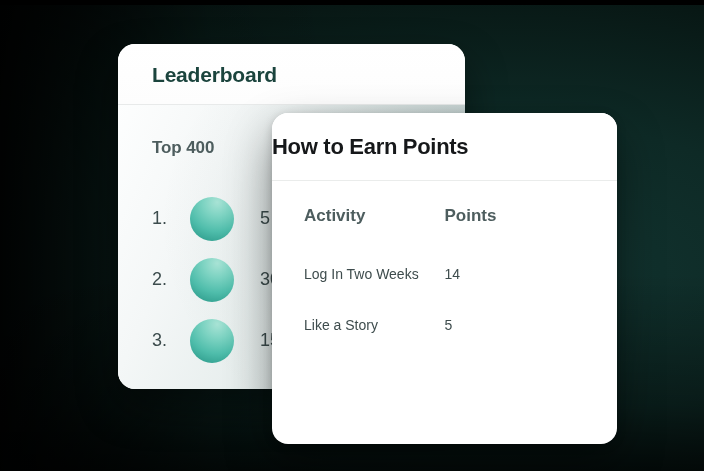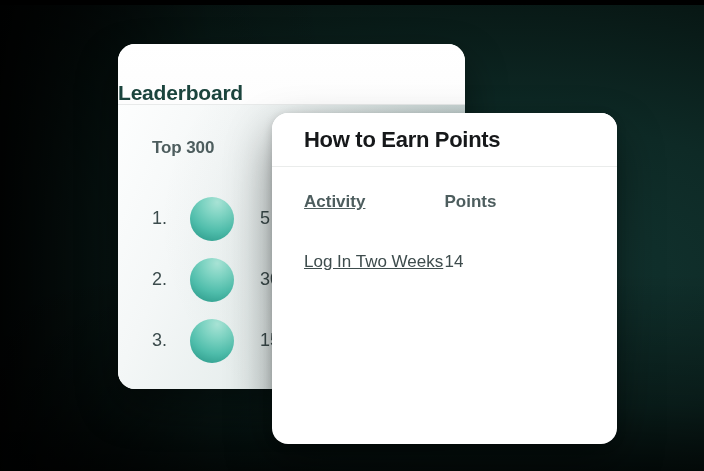--- a/index.html
+++ b/index.html
@@ -53,21 +53,22 @@
     height: 345px;
     border-radius: 17px;
     overflow: hidden;
     background: #ffffff;
     box-shadow: 0 18px 40px rgba(0,0,0,0.45);
   }
   #leaderboard-header {
     height: 61px;
     background: linear-gradient(180deg, #ffffff 0%, #fdfdfd 100%);
     display: flex;
-    align-items: flex-end;
+    align-items: center;
+    padding-left: 34px;
     position: relative;
   }
   #leaderboard-header::after {
     content: "";
     position: absolute;
     left: 0; right: 0; bottom: 0;
     height: 1px;
     background: #e8eaea;
   }
   #leaderboard-title {
@@ -138,24 +139,23 @@
     left: 272px;
     top: 113px;
     width: 345px;
     height: 331px;
     border-radius: 16px;
     overflow: hidden;
     background: #ffffff;
     box-shadow: 0 22px 46px rgba(0,0,0,0.42), 0 2px 10px rgba(0,0,0,0.18);
   }
   #points-header {
-    height: 54px;
+    height: 68px;
     display: flex;
     align-items: center;
-    padding-left: 32px;
     position: relative;
     background: #ffffff;
   }
   #points-header::after {
     content: "";
     position: absolute;
     left: 0; right: 0; bottom: 0;
     height: 1px;
     background: #eaeceb;
   }
@@ -172,26 +172,26 @@
     table-layout: fixed;
   }
   #points-table th {
     font-size: 17px;
     font-weight: bold;
     color: #4d5d5e;
     padding: 25px 0 23px 0;
     text-align: left;
   }
   #points-table td {
-    font-size: 17px;
+    font-size: 14px;
     color: #3e4c4d;
     padding: 17px 0 18px 0;
     text-align: left;
   }
-  .col-activity { padding-left: 32px !important; text-decoration: underline; }
+  .col-activity { padding-left: 32px !important; }
   .col-points {
     text-align: left;
     padding-right: 33px !important;
   }
   th.col-points { color: #4d5d5e; }
 </style>
 </head>
 <body>
 
 <div id="backdrop">
@@ -202,21 +202,21 @@
 
 <div id="leaderboard-card">
 
   <div id="leaderboard-header">
     <span id="leaderboard-title">Leaderboard</span>
   </div>
 
   <div id="leaderboard-body">
     <div id="leaderboard-body-shadow"></div>
 
-    <div id="top-label">Top 300</div>
+    <div id="top-label">Top 400</div>
 
     <ul id="leaderboard-list">
       <li class="leader-row">
         <span class="leader-rank">1.</span>
         <span class="leader-avatar"></span>
         <span class="leader-score">5</span>
       </li>
       <li class="leader-row">
         <span class="leader-rank">2.</span>
         <span class="leader-avatar"></span>
@@ -242,15 +242,19 @@
       <tr>
         <th class="col-activity">Activity</th>
         <th class="col-points">Points</th>
       </tr>
     </thead>
     <tbody>
       <tr>
         <td class="col-activity">Log In Two Weeks</td>
         <td class="col-points">14</td>
       </tr>
+      <tr>
+        <td class="col-activity">Like a Story</td>
+        <td class="col-points">5</td>
+      </tr>
     </tbody>
   </table>
 </div>
 
 </body></html>

